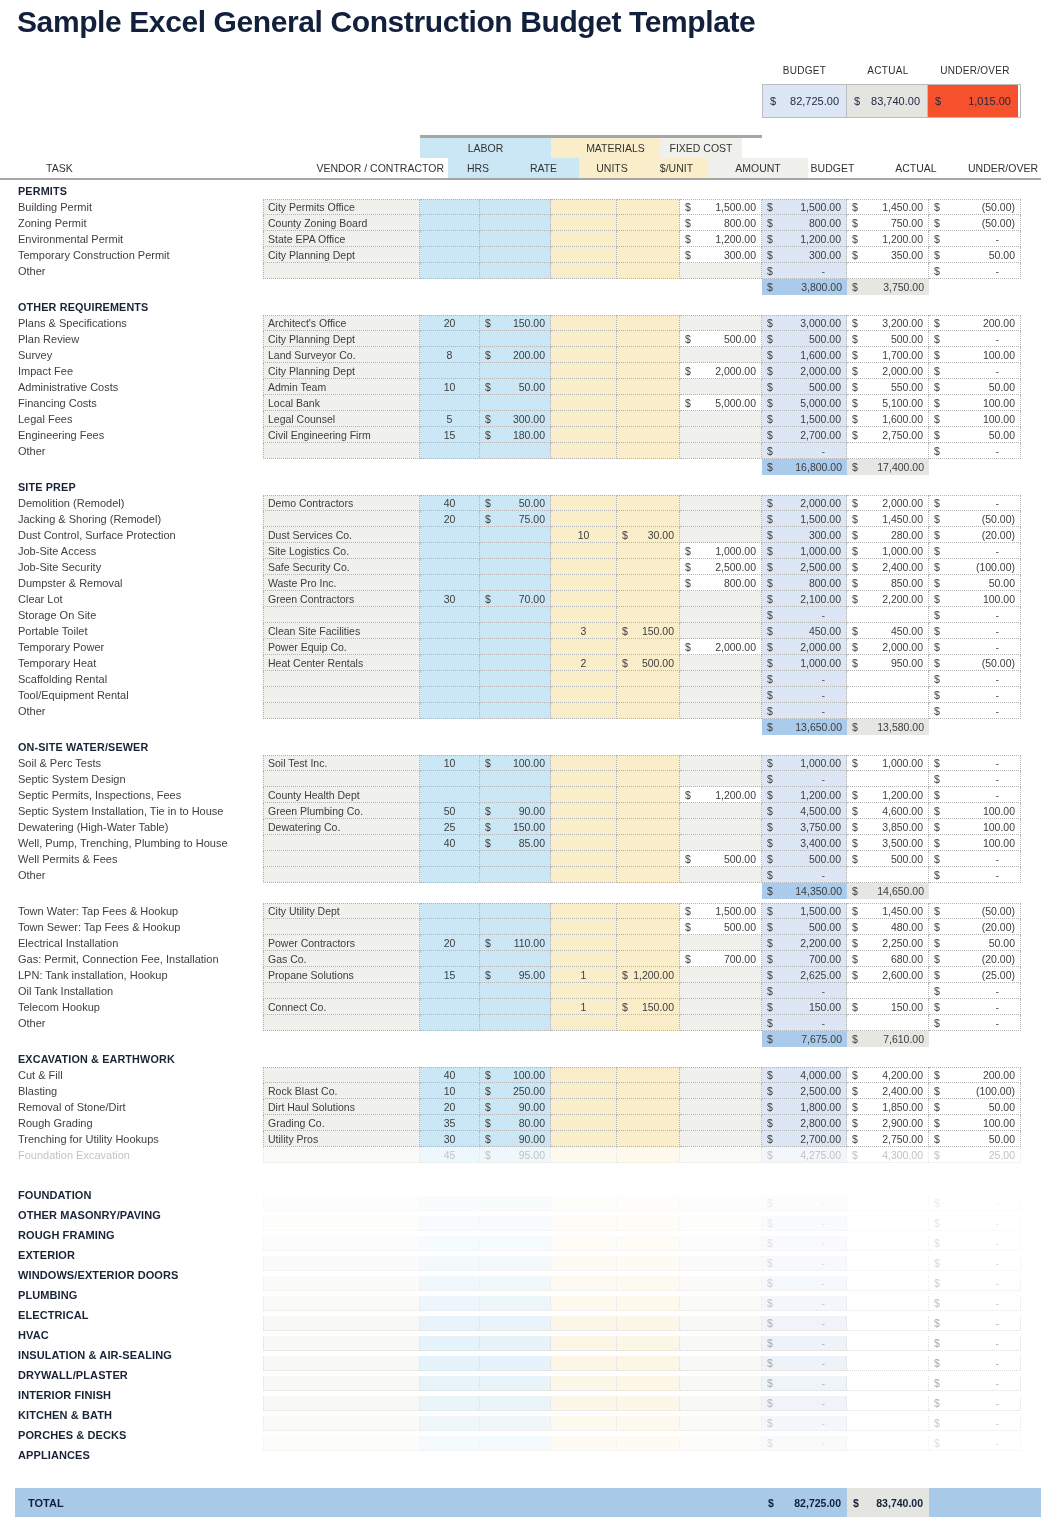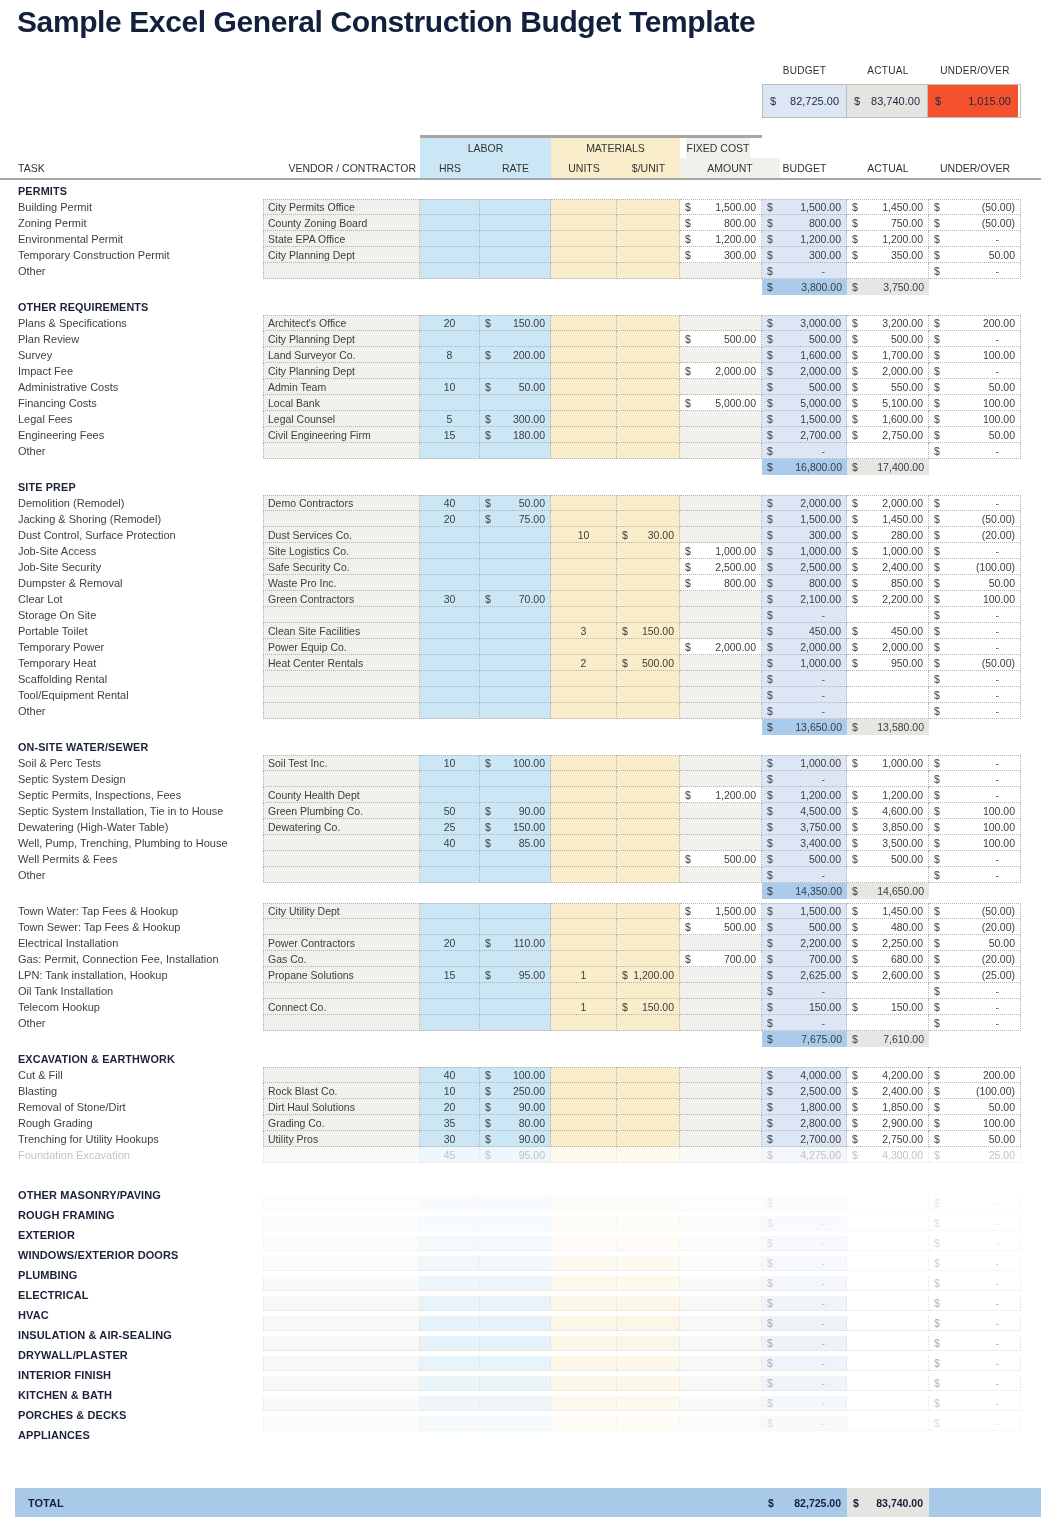--- a/index.html
+++ b/index.html
@@ -20,22 +20,22 @@
   .sb-a{width:66px;background:#e4e4e1;border-right:1px solid #bcbcbc;}
   .sb-u{width:76px;background:var(--over-fill);}
 
   
   .thead{position:absolute;top:135px;left:0;width:1041px;height:45px;}
   .tbar{position:absolute;left:420px;top:0;width:342px;height:3px;background:#a6a6a6;}
   .gcell,.hcell{position:absolute;display:flex;align-items:center;font-size:10.5px;color:#333;}
   .gcell{top:3px;height:20px;justify-content:center;}
   .g-labor{left:420px;width:131px;background:var(--labor-fill);}
   .g-mat{left:551px;width:129px;background:var(--materials-fill);}
-  .g-fixed{left:686px;width:64px;background:var(--fixed-fill);}
-  .hcell{top:23px;height:20px;justify-content:center;}
+  .g-fixed{left:660px;width:82px;background:var(--fixed-fill);}
+  .hcell{top:23px;height:20px;justify-content:center;margin-left:28px;}
   .h-task{left:18px;width:245px;justify-content:flex-start;}
   .h-vendor{left:263px;width:153px;justify-content:flex-end;}
   .h-hrs{left:420px;width:60px;background:var(--labor-fill);}
   .h-rate{left:480px;width:71px;background:var(--labor-fill);}
   .h-units{left:551px;width:66px;background:var(--materials-fill);}
   .h-punit{left:617px;width:63px;background:var(--materials-fill);}
   .h-amt{left:680px;width:100px;background:var(--fixed-fill);}
   .h-bud{left:762px;width:85px;}
   .h-act{left:847px;width:82px;}
   .h-uo{left:929px;width:92px;}
@@ -1332,20 +1332,40 @@
           </div>
           <div class="cell c-uo m">
             <span>$</span>
             <span class="v">25.00</span>
           </div>
         </div>
       </div>
     </div>
   <div id="bottom">
       <div class="bsec">
+        <div class="bsec-label">FOUNDATION</div>
+        <div class="ghost" style="opacity: 0.1;">
+          <div class="cell c-vendor"></div>
+          <div class="cell c-hrs"></div>
+          <div class="cell c-rate"></div>
+          <div class="cell c-units"></div>
+          <div class="cell c-punit"></div>
+          <div class="cell c-amt"></div>
+          <div class="cell c-bud m">
+            <span>$</span>
+            <span class="v dash">-</span>
+          </div>
+          <div class="cell c-act"></div>
+          <div class="cell c-uo m">
+            <span>$</span>
+            <span class="v dash">-</span>
+          </div>
+        </div>
+      </div>
+      <div class="bsec">
         <div class="bsec-label">OTHER MASONRY/PAVING</div>
         <div class="ghost" style="opacity: 0.13;">
           <div class="cell c-vendor"></div>
           <div class="cell c-hrs"></div>
           <div class="cell c-rate"></div>
           <div class="cell c-units"></div>
           <div class="cell c-punit"></div>
           <div class="cell c-amt"></div>
           <div class="cell c-bud m">
             <span>$</span>

